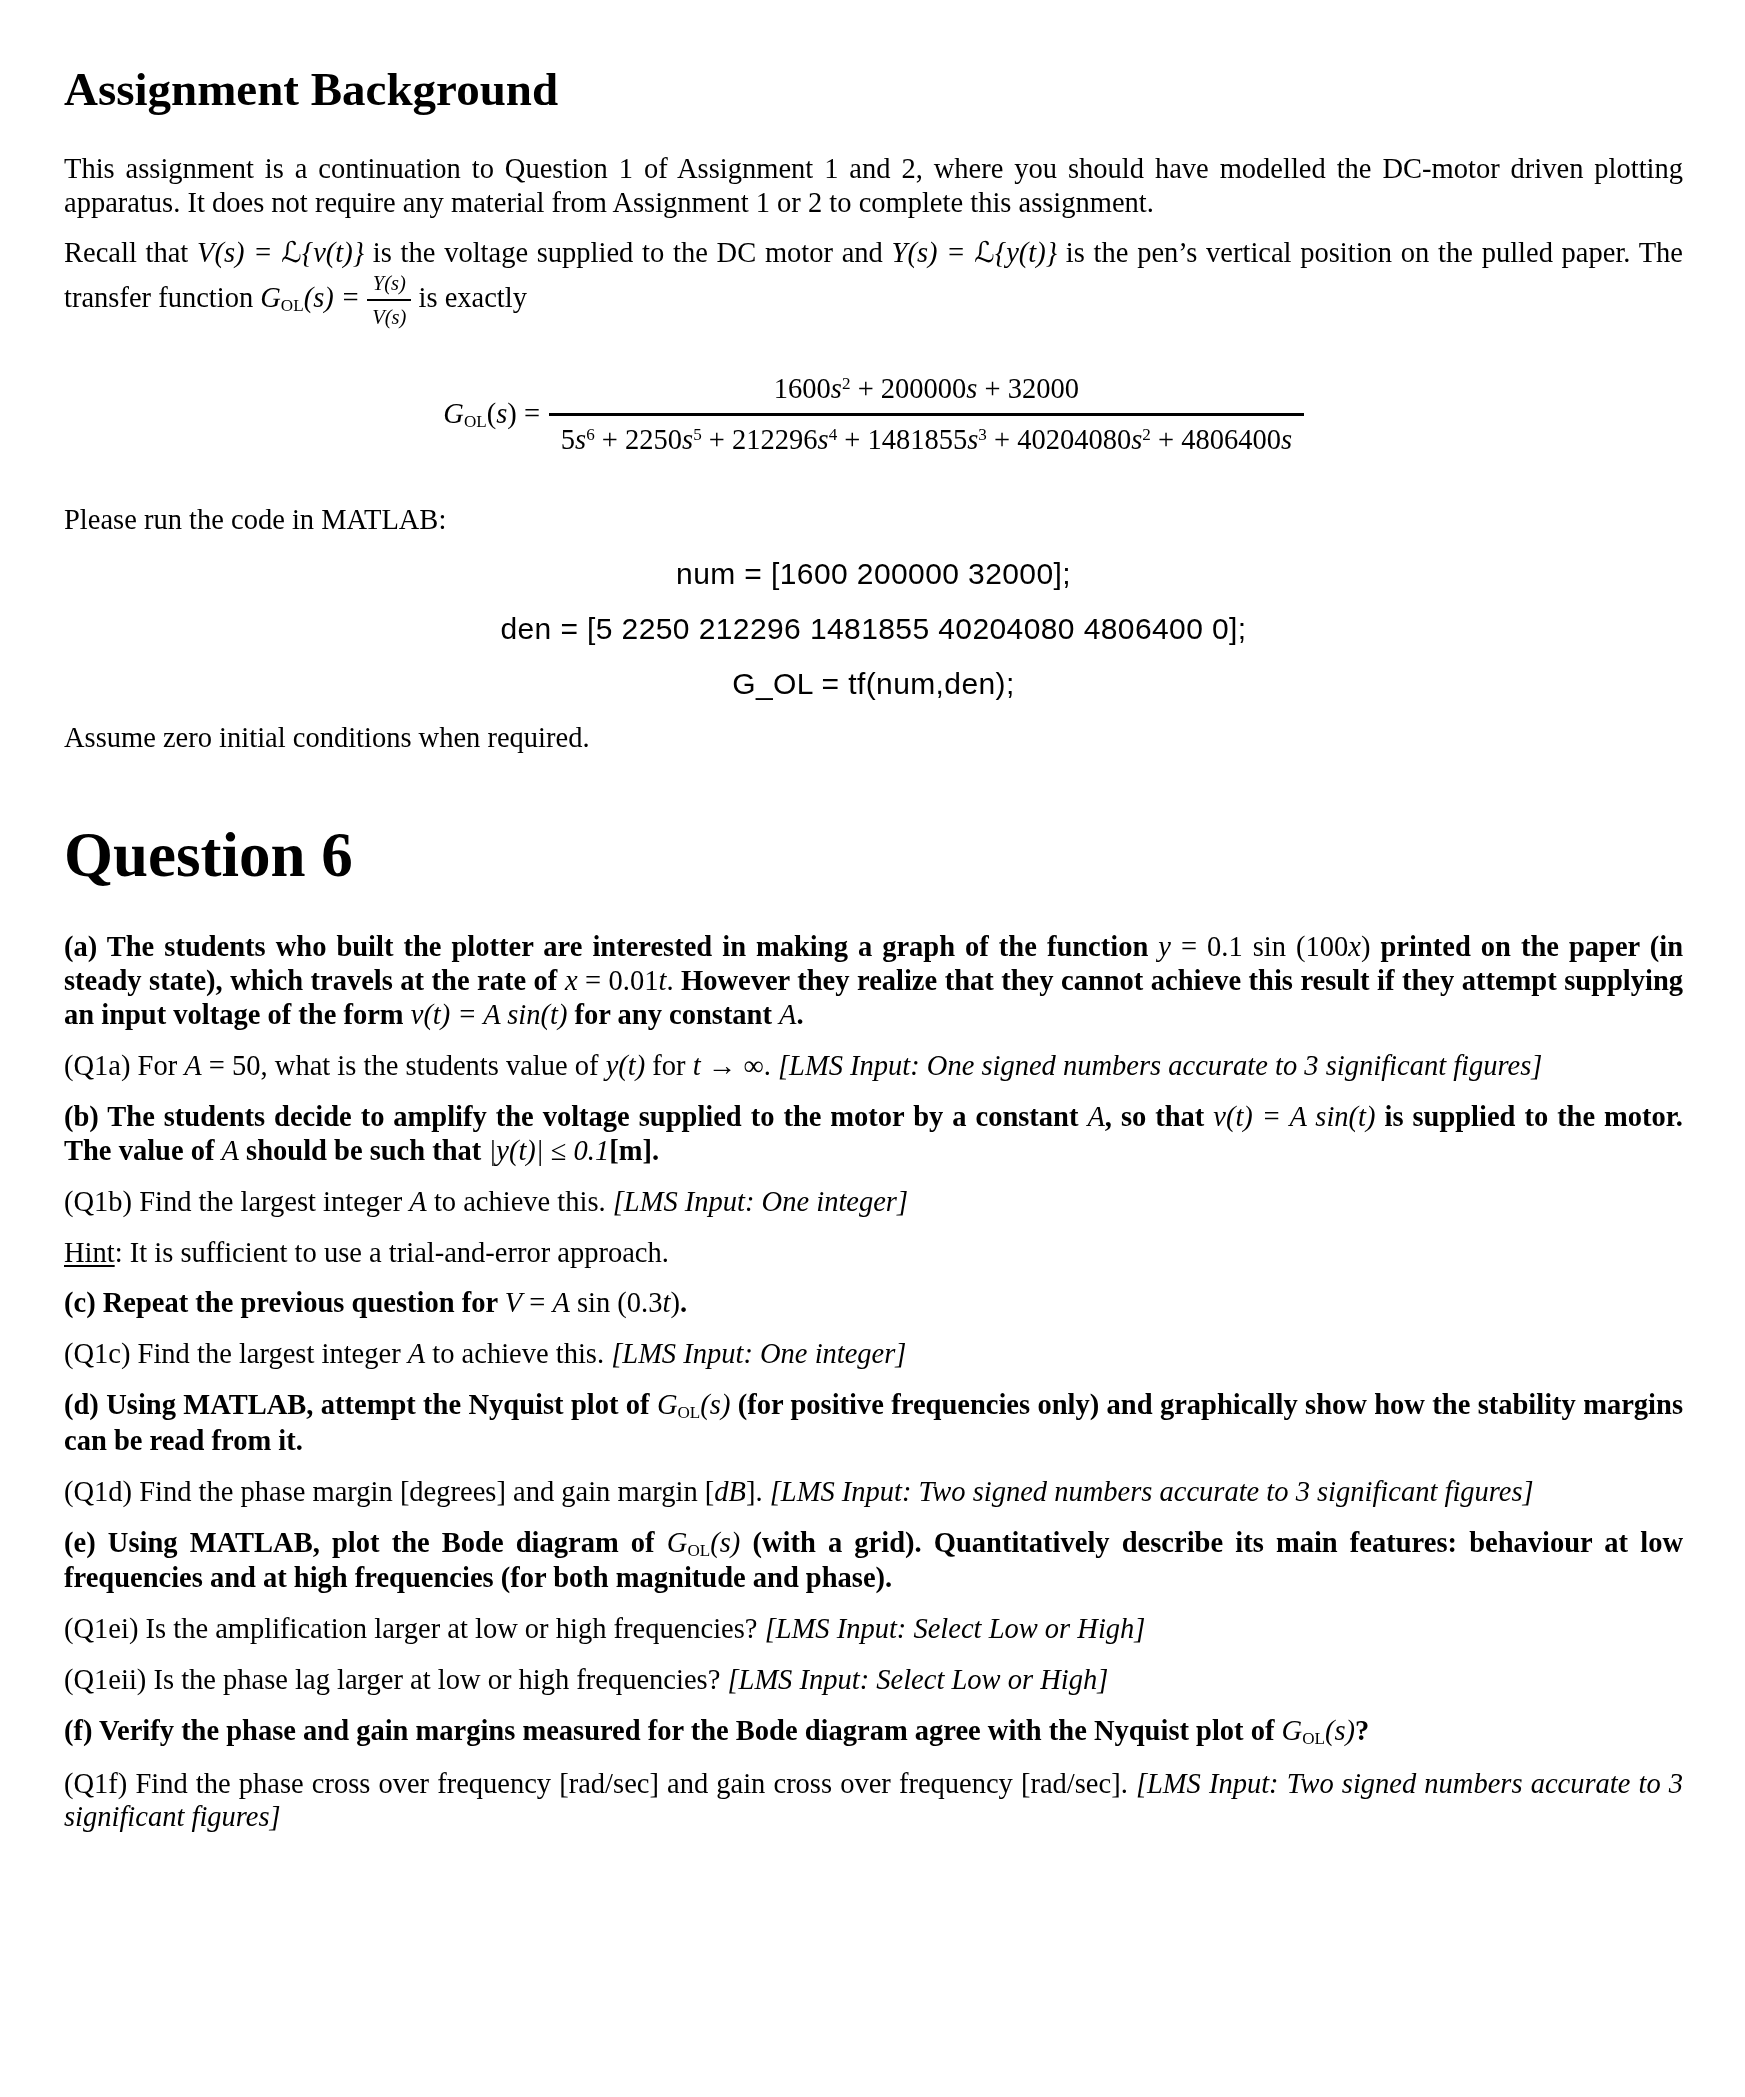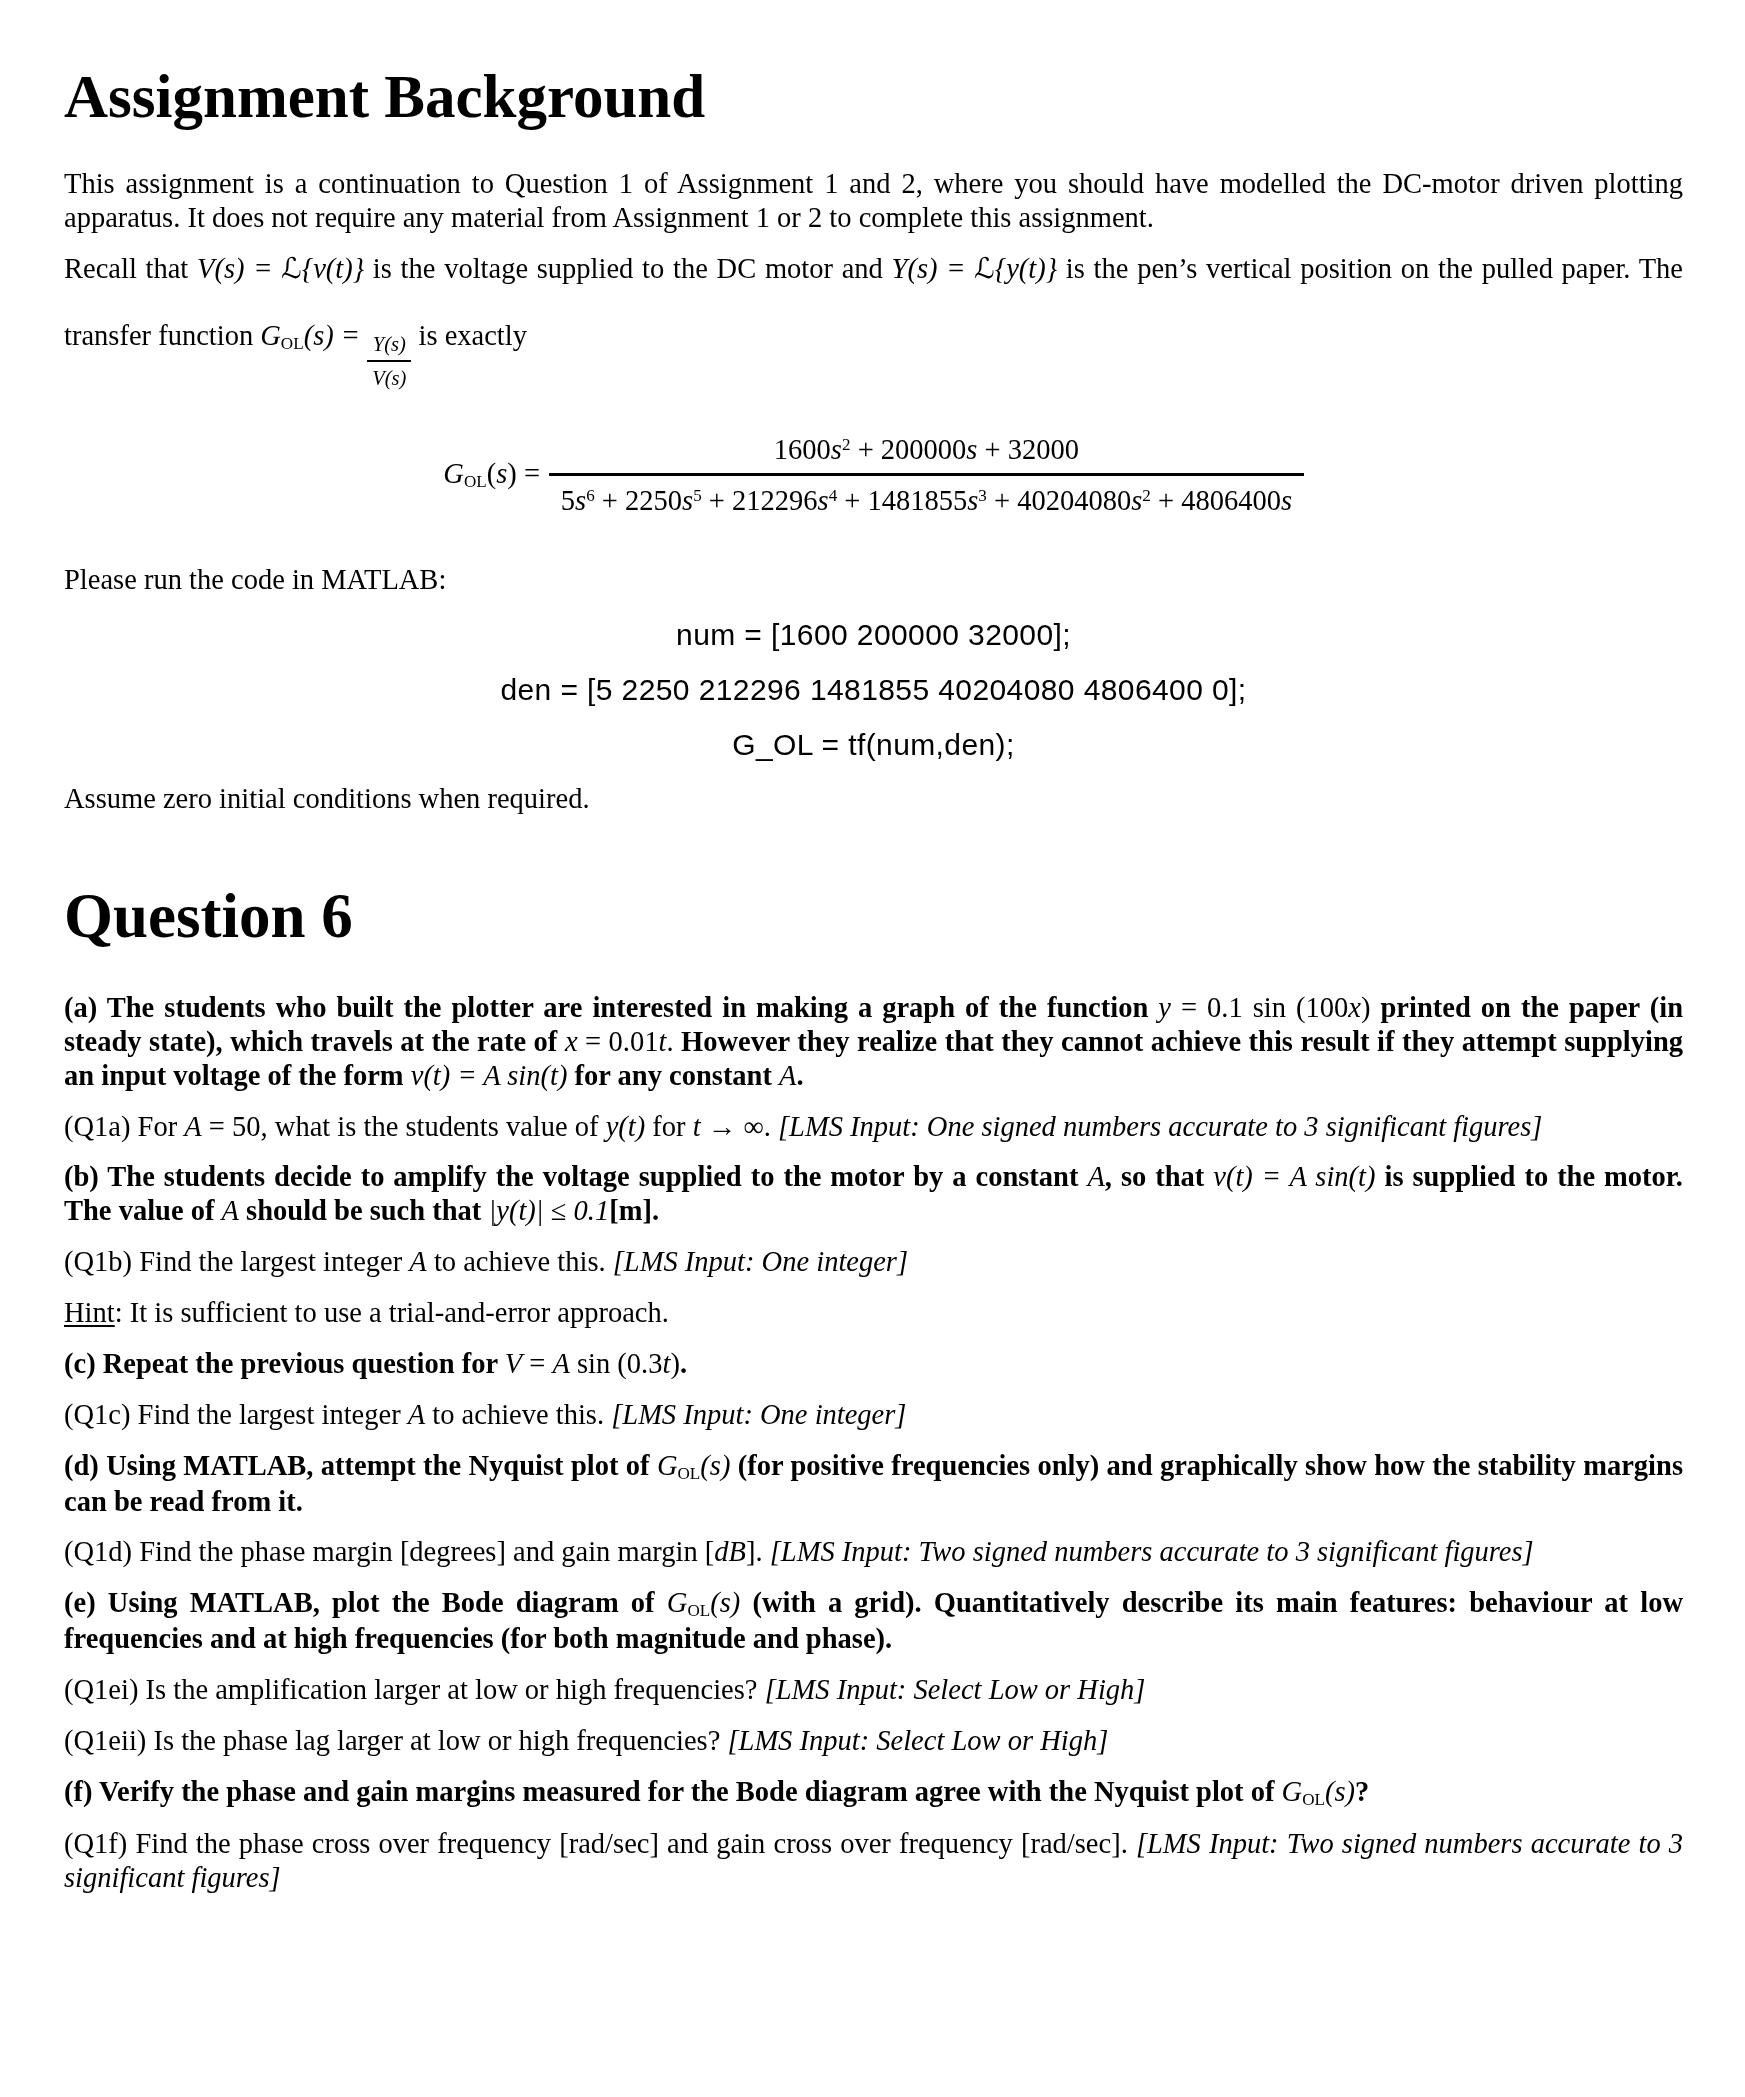--- a/index.html
+++ b/index.html
@@ -14,21 +14,21 @@
     background: #ffffff;
     color: #000000;
     padding: 39px 62px 0 64px;
     font-family: "Liberation Serif", "DejaVu Serif", "DejaVu Sans", serif;
     font-size: 28.5px;
     line-height: 1.19;
     text-align: justify;
     overflow: hidden;
   }
   h1.doc-h1 {
-    font-size: 61px;
+    font-size: 47px;
     font-weight: 700;
     line-height: 1.12;
     margin: 24px 0 36px 0;
     text-align: left;
   }
   h2.doc-h2 {
     font-size: 63px;
     font-weight: 700;
     line-height: 1.1;
     margin: 66px 0 40px 0;
@@ -52,21 +52,21 @@
   }
   .fnum {
     display: block;
     padding: 1.7px 11.7px 6.7px 11.7px;
     border-bottom: 3.4px solid #000;
   }
   .fden {
     display: block;
     padding: 7.6px 11.7px 1.7px 11.7px;
   }
-  .frac-s { font-size: 0.72em; margin-top: 45px; }
+  .frac-s { font-size: 0.72em; }
   .frac-s .fnum { padding: 0.8px 5px 3.4px 5px; border-bottom-width: 2.1px; }
   .frac-s .fden { padding: 4.2px 5px 0.8px 5px; }
   
   .equation {
     margin: 40px 0 44px 0;
     text-align: center;
     white-space: nowrap;
   }
   .eq-lhs {
     display: inline-block;

